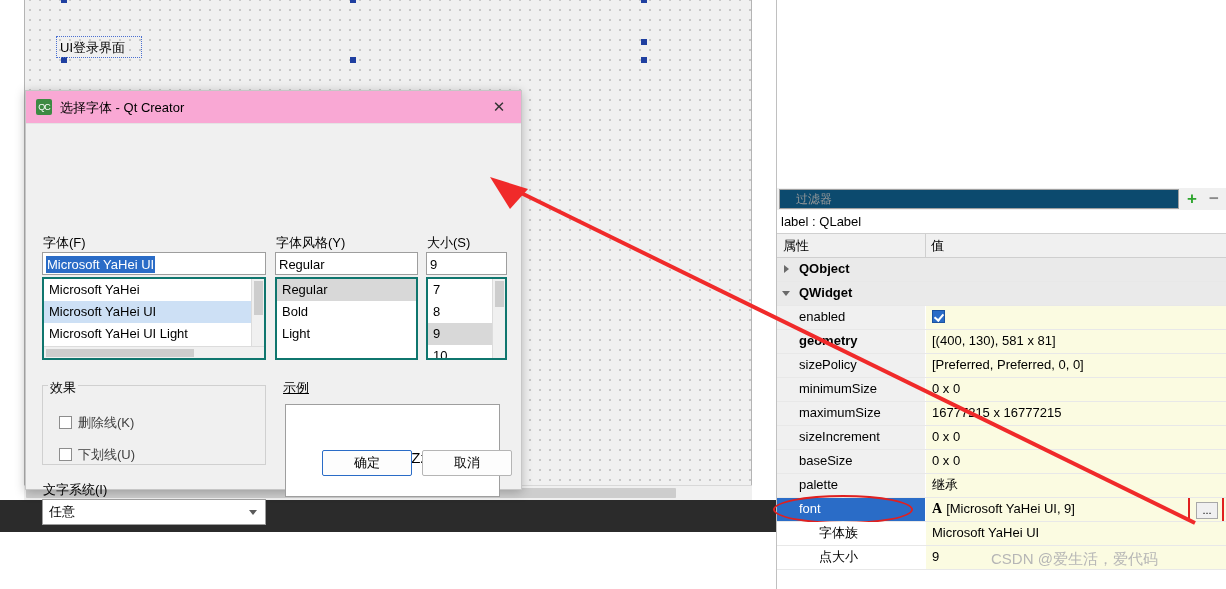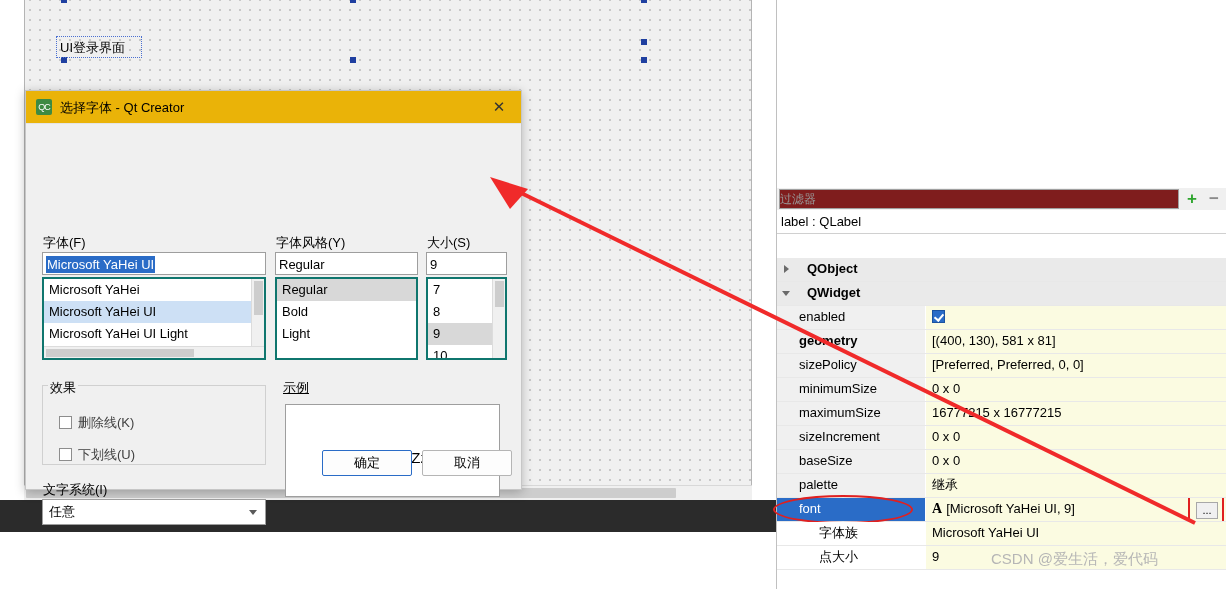--- a/index.html
+++ b/index.html
@@ -99,21 +99,21 @@
     left: 25px; top: 90px;
     width: 497px; height: 400px;
     background: #f0f0f0;
     border: 1px solid #c6c6c6;
     box-shadow: 0 2px 10px rgba(0,0,0,0.25);
     box-sizing: border-box;
   }
   #dlg-titlebar {
     position: relative;
     height: 32px;
-    background: #eab308;
+    background: #f9a8d4;
     border-bottom: 1px solid #e4e4e4;
   }
   #dlg-icon {
     position: absolute;
     left: 10px; top: 8px;
     width: 16px; height: 16px;
     background: #3d8a43;
     color: #fff;
     font-size: 9px;
     line-height: 16px;
@@ -294,26 +294,26 @@
   #filter-row {
     position: absolute;
     left: 0; top: 188px;
     width: 450px; height: 22px;
     background: #f0f0f0;
   }
   #filter-input {
     position: absolute;
     left: 2px; top: 1px;
     width: 400px; height: 20px;
-    background: #7f1d1d;
+    background: #0c4a6e;
     border: 1px solid #a0a0a0;
     box-sizing: border-box;
     font-size: 12px;
     color: #9a9a9a;
-    padding: 2px 0;
+    padding: 2px 16px;
     line-height: 15px;
   }
   #btn-plus, #btn-minus {
     position: absolute;
     top: 2px;
     width: 18px; height: 18px;
     text-align: center;
     line-height: 17px;
     font-size: 17px;
     font-weight: bold;
@@ -398,21 +398,21 @@
     border-left: 5px solid #6a6a6a;
   }
   .prow .exp.open {
     left: 5px; top: 9px;
     border-left: 4px solid transparent;
     border-right: 4px solid transparent;
     border-top: 5px solid #6a6a6a;
     border-bottom: 0;
   }
   .prow.group { background: #eaeaea; }
-  .prow.group .name { font-weight: bold; margin-left: 8px; }
+  .prow.group .name { font-weight: bold; }
   .prow.yellow .value { background: #fbfbe1; }
   .prow.grey-name .name { background: #f0f0f0; }
   .prow.white-name .name { background: #ffffff; }
   .prow.sel .name {
     background: #2a6cc7;
     color: #ffffff;
   }
   .chk-true {
     display: inline-block;
     width: 13px; height: 13px;
@@ -588,20 +588,25 @@
 <div id="right-panel">
 
   <div id="filter-row">
     <div id="filter-input">过滤器</div>
     <div id="btn-plus">+</div>
     <div id="btn-minus">−</div>
   </div>
 
   <div id="obj-header">label : QLabel</div>
 
+  <div id="col-header">
+    <div class="c1">属性</div>
+    <div class="divider"></div>
+    <div class="c2">值</div>
+  </div>
 
   <div id="prop-table">
 
     <div class="prow group">
       <div class="exp"></div>
       <div class="name">QObject</div>
       <div class="value"></div>
     </div>
 
     <div class="prow group">

